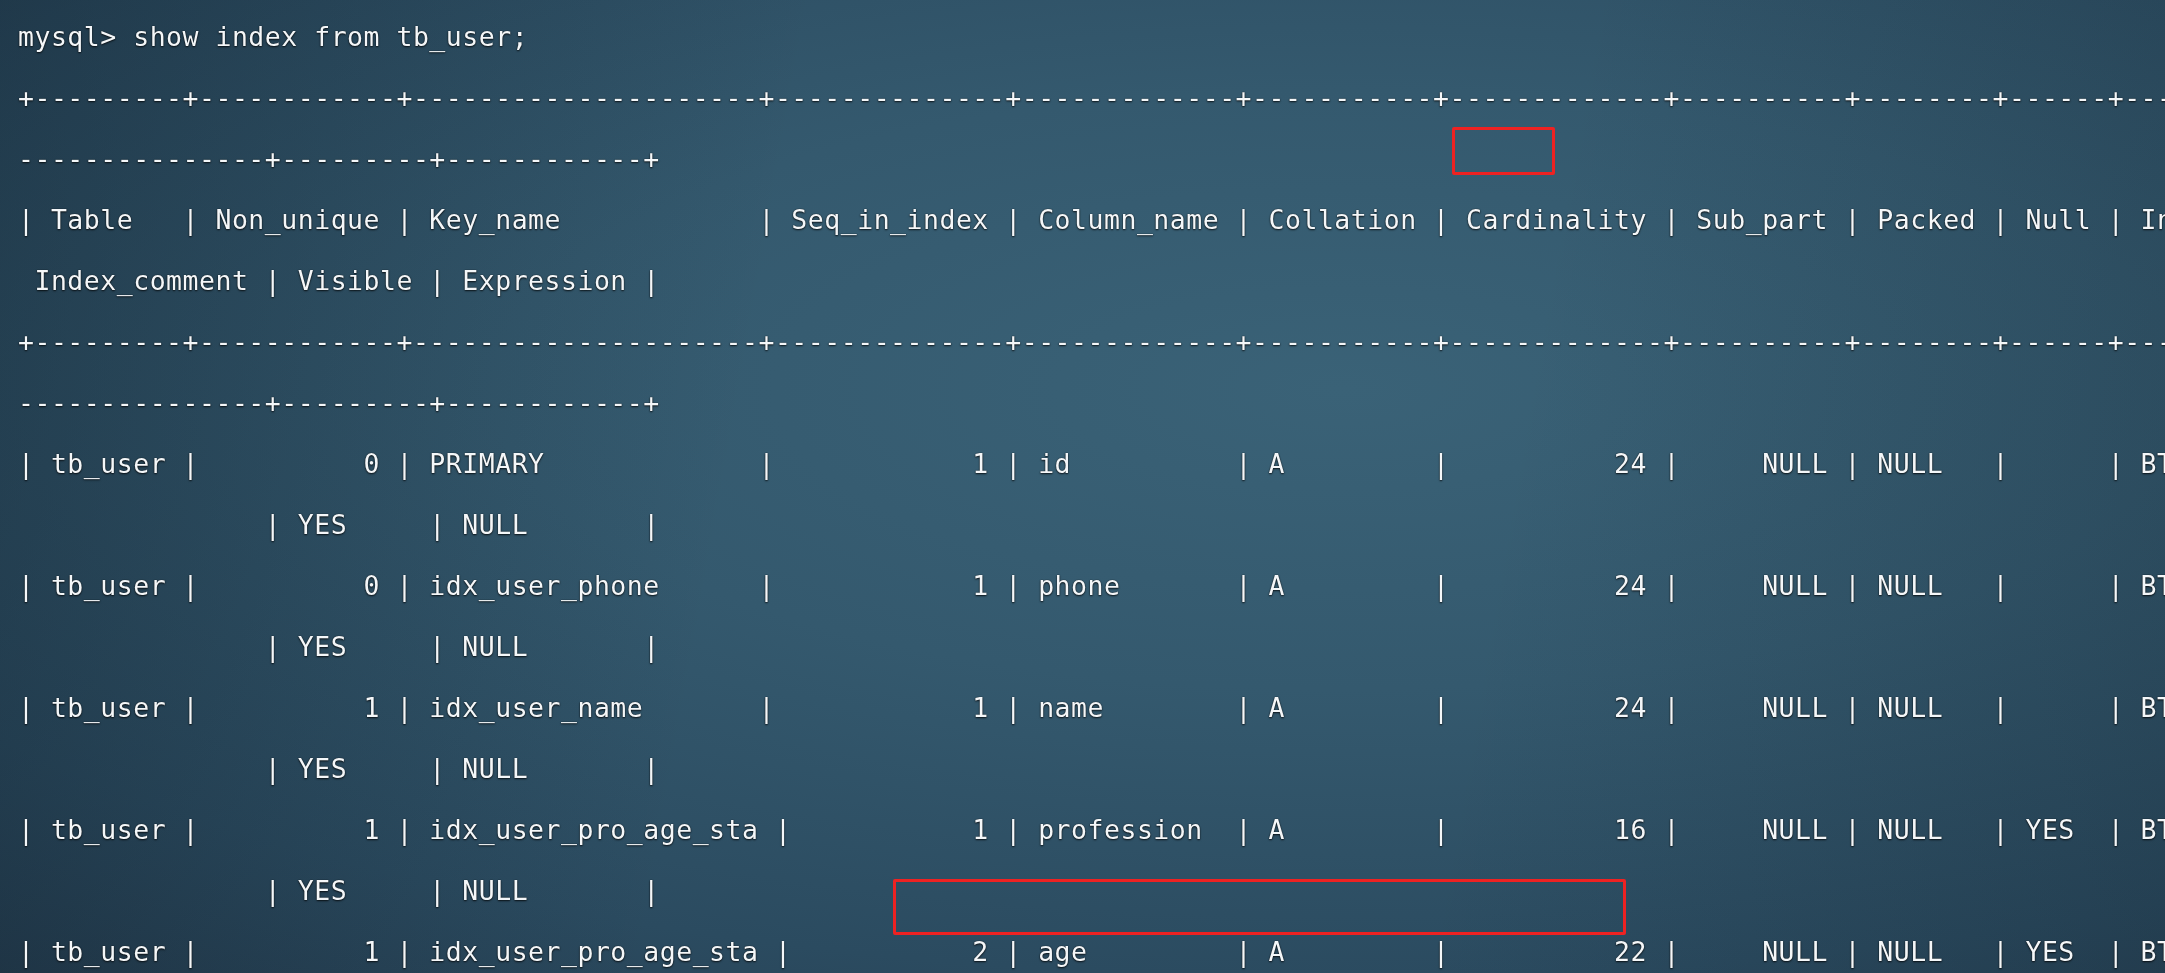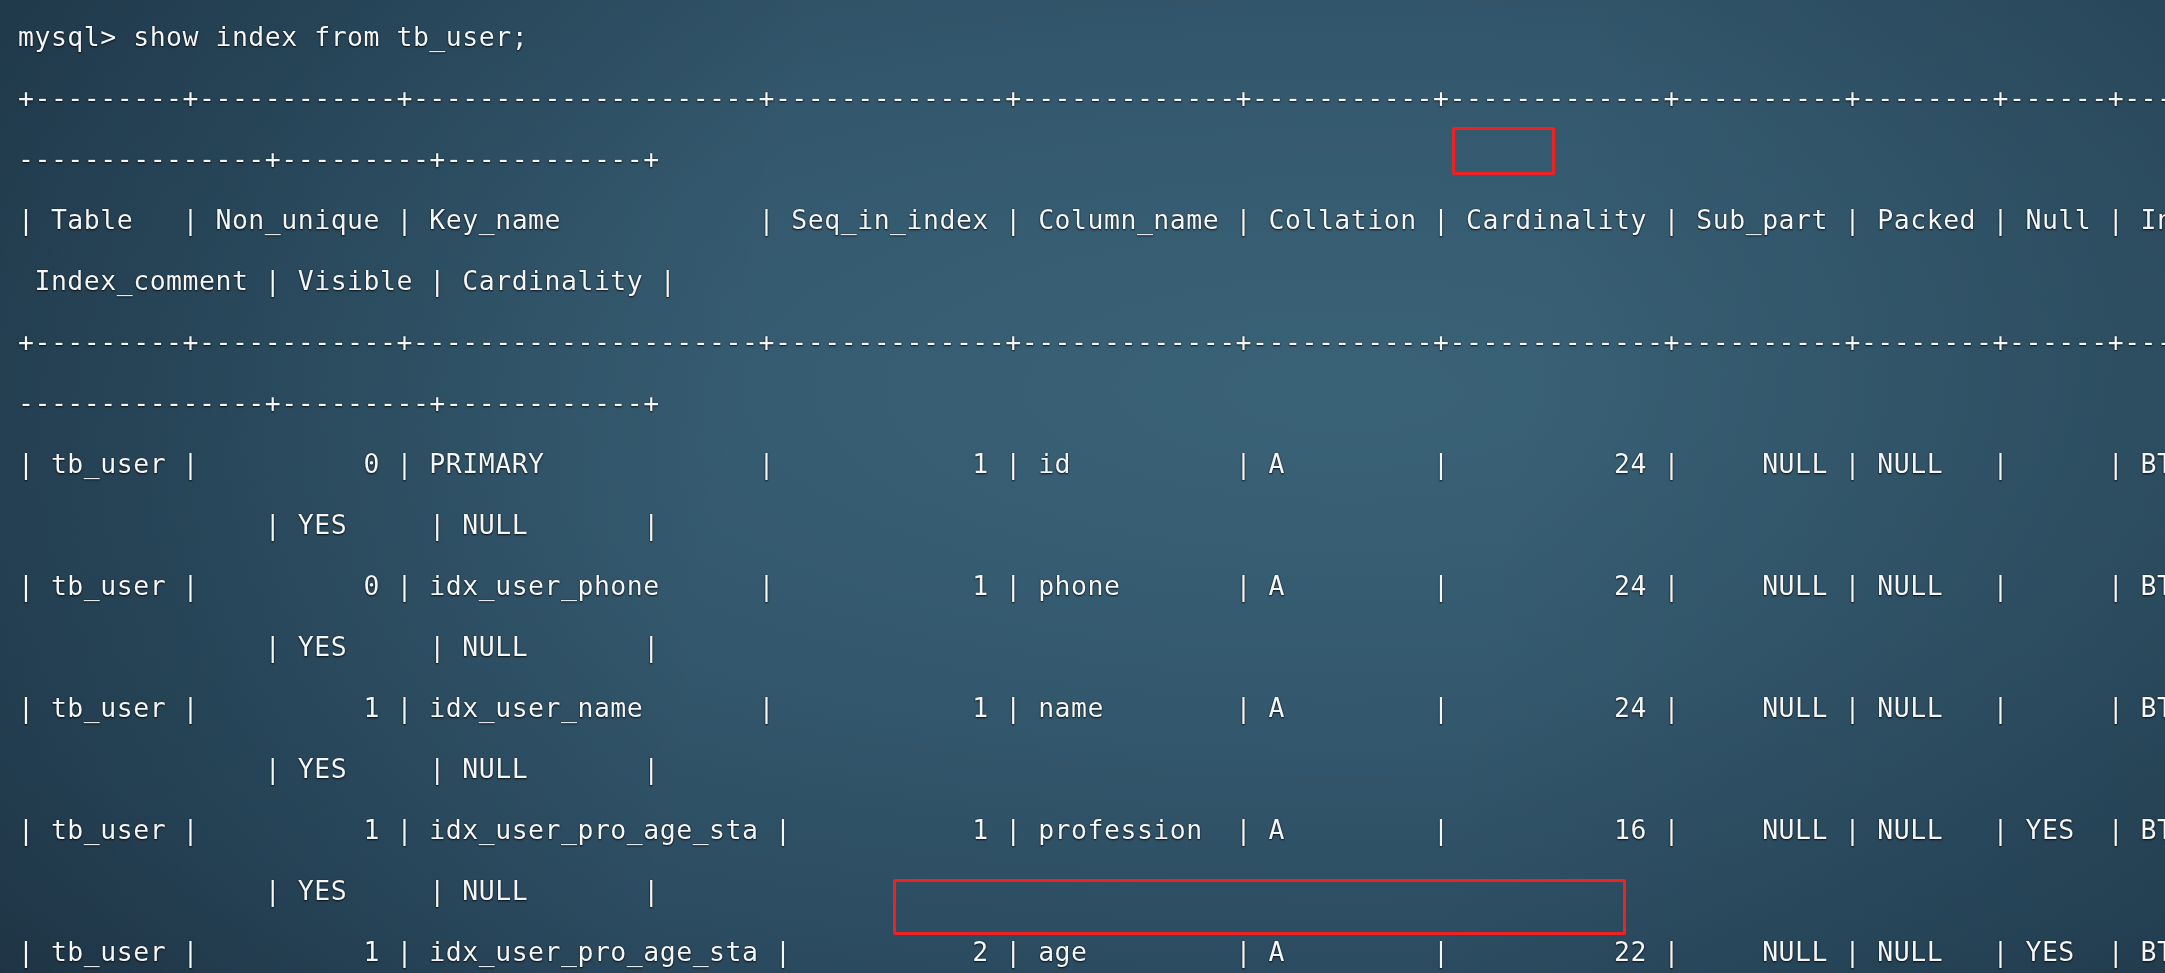--- a/index.html
+++ b/index.html
@@ -72,21 +72,21 @@
   <div class="scrim"></div>
 
   <div id="lines">
 
     <div class="line">mysql&gt; show index from tb_user;</div>
 
     <div class="line">+---------+------------+---------------------+--------------+-------------+-----------+-------------+----------+--------+------+------------+---------+</div>
     <div class="line">---------------+---------+------------+</div>
 
     <div class="line">| Table   | Non_unique | Key_name            | Seq_in_index | Column_name | Collation | Cardinality | Sub_part | Packed | Null | Index_type | Comment |</div>
-    <div class="line"> Index_comment | Visible | Cardinality |</div>
+    <div class="line"> Index_comment | Visible | Expression |</div>
 
     <div class="line">+---------+------------+---------------------+--------------+-------------+-----------+-------------+----------+--------+------+------------+---------+</div>
     <div class="line">---------------+---------+------------+</div>
 
     <div class="line">| tb_user |          0 | PRIMARY             |            1 | id          | A         |          24 |     NULL | NULL   |      | BTREE      |         |</div>
     <div class="line sub">               | YES     | NULL       |</div>
 
     <div class="line">| tb_user |          0 | idx_user_phone      |            1 | phone       | A         |          24 |     NULL | NULL   |      | BTREE      |         |</div>
     <div class="line sub">               | YES     | NULL       |</div>
 

